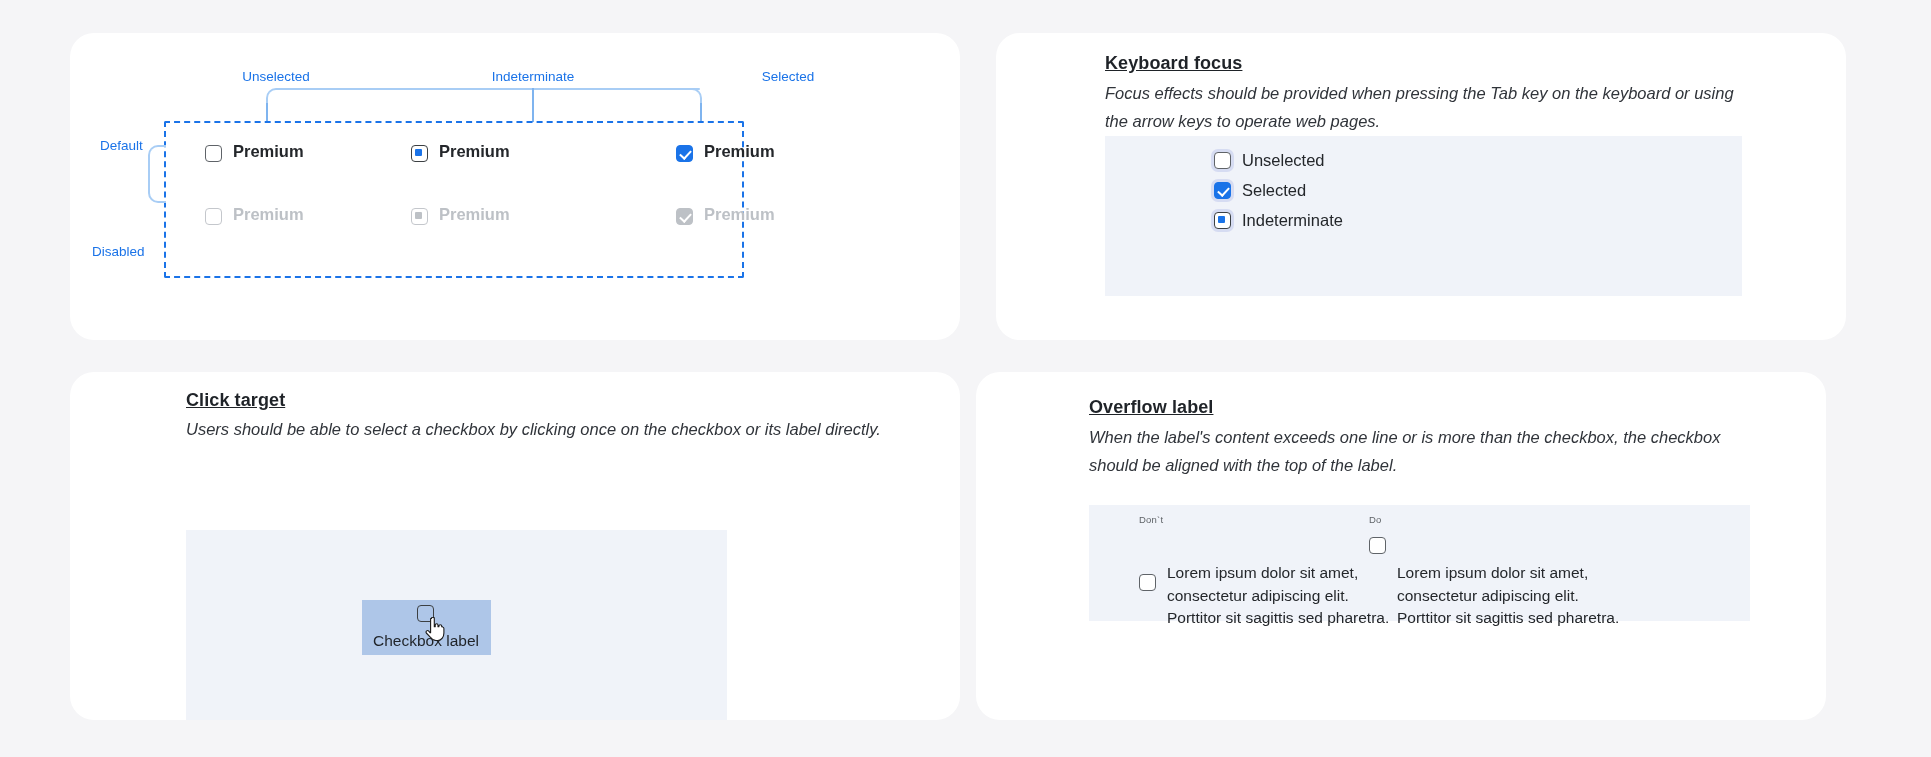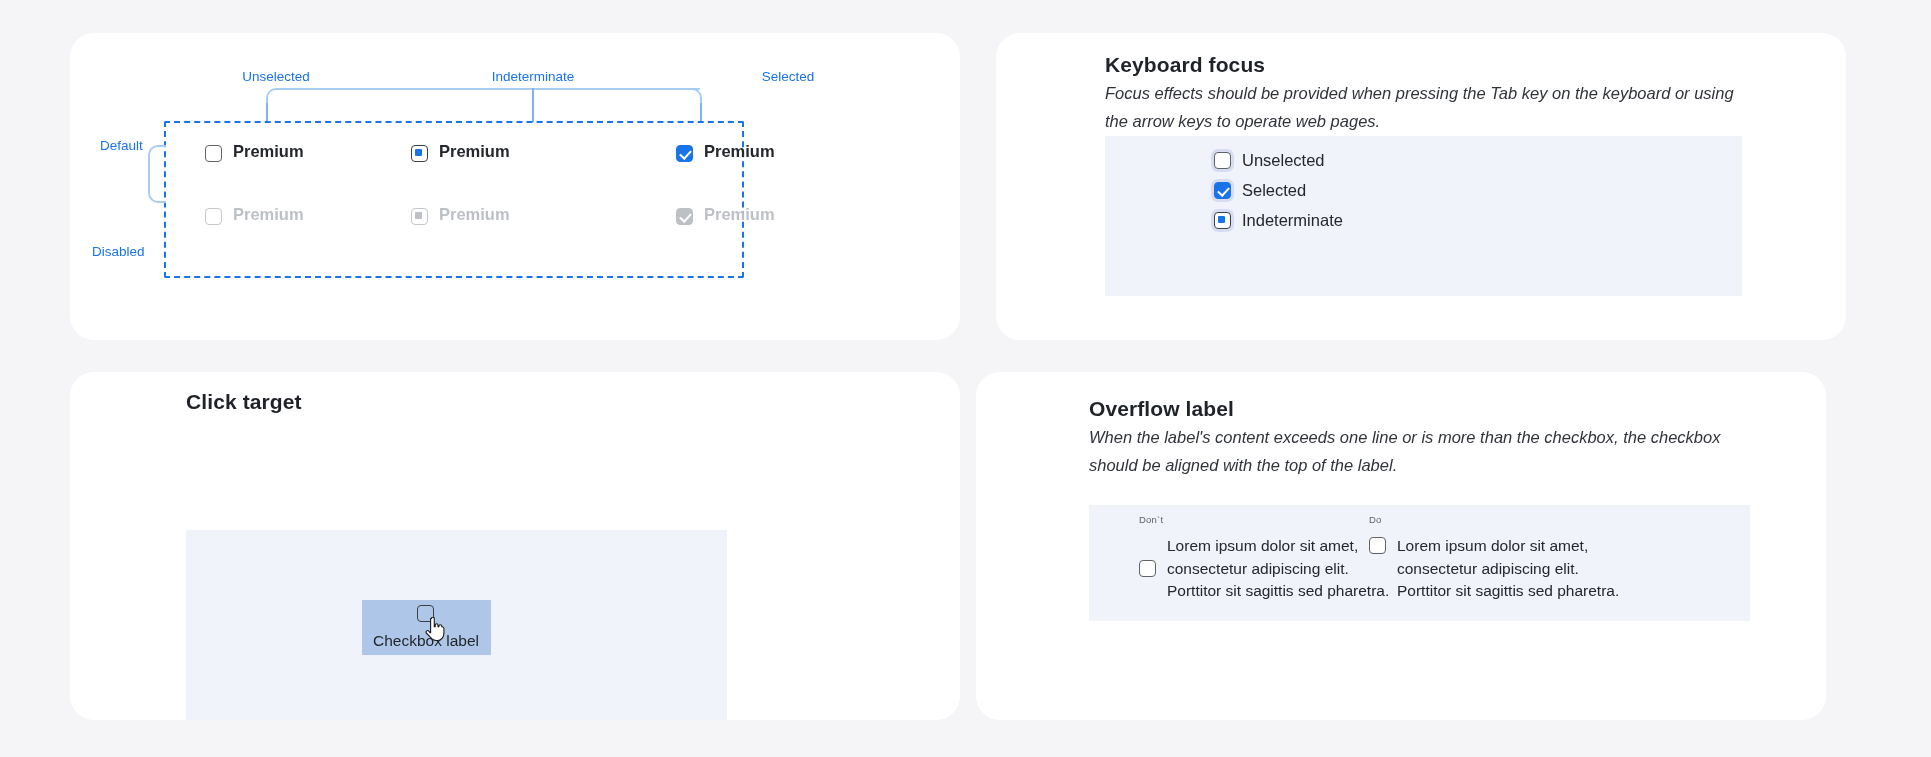--- a/index.html
+++ b/index.html
@@ -16,22 +16,23 @@
     background: #ffffff;
     border-radius: 24px;
   }
   #card-states    { left: 70px;   top: 33px;  width: 890px; height: 307px; }
   #card-keyboard  { left: 996px;  top: 33px;  width: 850px; height: 307px; }
   #card-click     { left: 70px;   top: 372px; width: 890px; height: 348px; overflow: hidden; }
   #card-overflow  { left: 976px;  top: 372px; width: 850px; height: 348px; }
 
   
   .sec-title {
-    font-size: 21px; font-weight: bold; color: #1f2328;
+    font-size: 18px; font-weight: bold; color: #1f2328;
     letter-spacing: .1px;
+    text-decoration: underline;
   }
   .sec-body {
     font-size: 16.5px; color: #30343a; line-height: 28px; font-style: italic;
   }
 
   
   .matrix { position: absolute; inset: 0; }
 
   .col-head {
     position: absolute; font-size: 13.5px; color: #1a73e8;
@@ -120,21 +121,21 @@
   .click-chip .cb { border-color: #3c4043; background: transparent; }
   .click-chip .chip-label { font-size: 15.5px; color: #1f2328; white-space: nowrap; }
 
   .cursor { position: absolute; width: 20px; height: 26px; pointer-events: none; }
 
   
   .ov-tag { position: absolute; font-size: 9.5px; color: #5f6368; letter-spacing: .2px; }
   .ov-block { position: absolute; display: flex; gap: 11px; }
   .ov-block.mid { align-items: center; }
   .ov-block.top { align-items: flex-start; }
-  .ov-text { font-size: 15.5px; color: #24272b; line-height: 22.5px; white-space: pre-line; }
+  .ov-text { font-size: 15.5px; color: #24272b; line-height: 22.5px; white-space: pre-line; margin-top: 27px; }
   .ov-block.top .cb { margin-top: 2px; }
 </style>
 </head>
 <body>
 
 <div class="page">
 
   <div class="card" id="card-states">
     <div class="matrix">
 
@@ -202,20 +203,21 @@
       </div>
       <div class="kb-item">
         <span class="cb indeterminate focus"></span>
         <span class="kb-label">Indeterminate</span>
       </div>
     </div>
   </div>
 
   <div class="card" id="card-click">
     <div class="sec-title" style="position:absolute; left:116px; top:18px;">Click target</div>
+    <div class="sec-body" style="position:absolute; left:116px; top:43px; width:700px;">Users should be able to select a checkbox by clicking once on the checkbox or its label directly.</div>
 
     <div class="demo-panel" style="left:116px; top:158px; width:541px; height:190px;"></div>
 
     <div class="click-chip" style="left:292px; top:228px;">
       <span class="cb"></span>
       <span class="chip-label">Checkbox label</span>
     </div>
 
     <svg class="cursor" style="left:355px; top:245px;" viewBox="0 0 20 26">
       <path d="M6.5 1.5c0-.8.6-1.4 1.4-1.4s1.4.6 1.4 1.4v8.2h.9V8.2c0-.8.6-1.4 1.4-1.4s1.4.6 1.4 1.4v1.5h.9V9.1c0-.8.6-1.4 1.4-1.4s1.4.6 1.4 1.4v.6h.9v.3c.7.1 1.3.7 1.3 1.5v4.6c0 3.7-2.3 7.4-6 7.4h-2c-2.6 0-4-1.2-5.4-3.2L1.3 16c-.5-.7-.3-1.6.4-2.1.7-.5 1.6-.3 2.1.3l1.4 1.6h.4V1.5z" fill="#ffffff" stroke="#1a1a1a" stroke-width="1.1" stroke-linejoin="round"></path>

